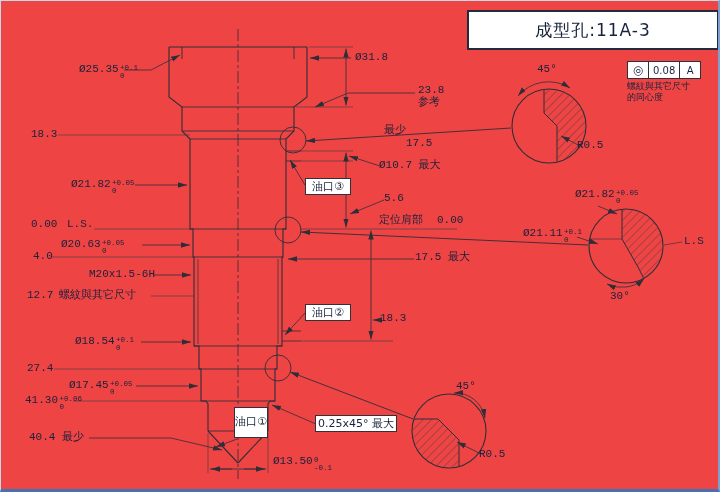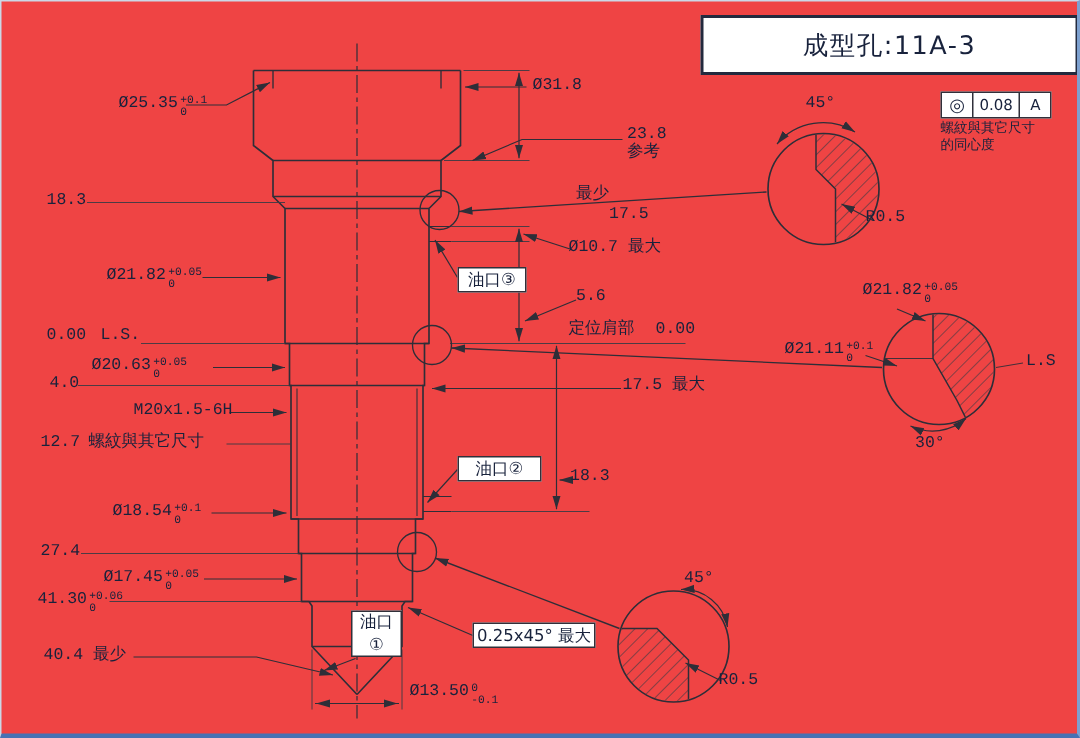--- a/index.html
+++ b/index.html
@@ -7,21 +7,21 @@
     position:relative;width:720px;height:492px;background:#ef4444;overflow:hidden;
     font-family:"DejaVu Sans","Liberation Sans",sans-serif;color:#18223c;
     box-sizing:border-box;
     border:1px solid #ccd8e6;border-right:2px solid #7da0cf;border-bottom:3px solid #4672b4;
   }
   #page svg{position:absolute;left:0;top:0;}
   .lbl{position:absolute;font-size:11px;line-height:1.15;white-space:nowrap;display:flex;align-items:flex-start;font-family:Liberation Mono, monospace;}
   .tol{display:inline-flex;flex-direction:column;font-size:7.5px;line-height:1.1;margin-left:1.5px;transform:translateY(0.5px);}
   .tol i{font-style:normal;}
   .box{position:absolute;border:1px solid #30303a;background:#fff;display:flex;align-items:center;justify-content:center;font-size:11px;white-space:nowrap;box-sizing:border-box;}
-  .box2{flex-direction:column;line-height:1.3;}
+  .box2{line-height:1.3;}
   .titlebox{position:absolute;left:466px;top:9px;width:248px;height:36px;border:2px solid #232a3e;display:flex;align-items:center;justify-content:center;font-size:17px;letter-spacing:1px;background:#fff;}
   .units{position:absolute;left:604px;top:462px;font-size:13px;}
   .gdt{position:absolute;left:626px;top:60px;display:flex;border:1px solid #30303a;background:#fff;}
   .gdt .cell{display:flex;align-items:center;justify-content:center;height:16px;font-size:10px;border-right:1px solid #30303a;padding:0 4px;min-width:12px;}
   .gdt .cell:last-child{border-right:none;}
   .gdt .sym{font-size:12px;}
   .gnote{position:absolute;font-size:9px;line-height:1.2;}
 </style>
 </head>
 <body>
@@ -216,21 +216,21 @@
 <div class="lbl" style="left:379px;top:311px">18.3</div>
 <div class="lbl" style="left:272px;top:454px">
       <span>Ø13.50</span>
       <span class="tol">
         <i>0</i>
         <i>-0.1</i>
       </span>
     </div>
 
 <div class="box" style="left:304px;top:177px;width:46px;height:17px">油口③</div>
-<div class="box" style="left:304px;top:303px;width:56px;height:17px">油口②</div>
+<div class="box" style="left:304px;top:303px;width:46px;height:17px">油口②</div>
 <div class="box box2" style="left:233px;top:406px;width:34px;height:31px">
   <span>油口</span>
   <span>①</span>
 </div>
 <div class="box" style="left:314px;top:414px;width:82px;height:17px">0.25x45° 最大</div>
 
 <div class="lbl" style="left:536px;top:62px">45°</div>
 <div class="lbl" style="left:576px;top:138px">R0.5</div>
 <div class="lbl" style="left:574px;top:187px">
       <span>Ø21.82</span>

